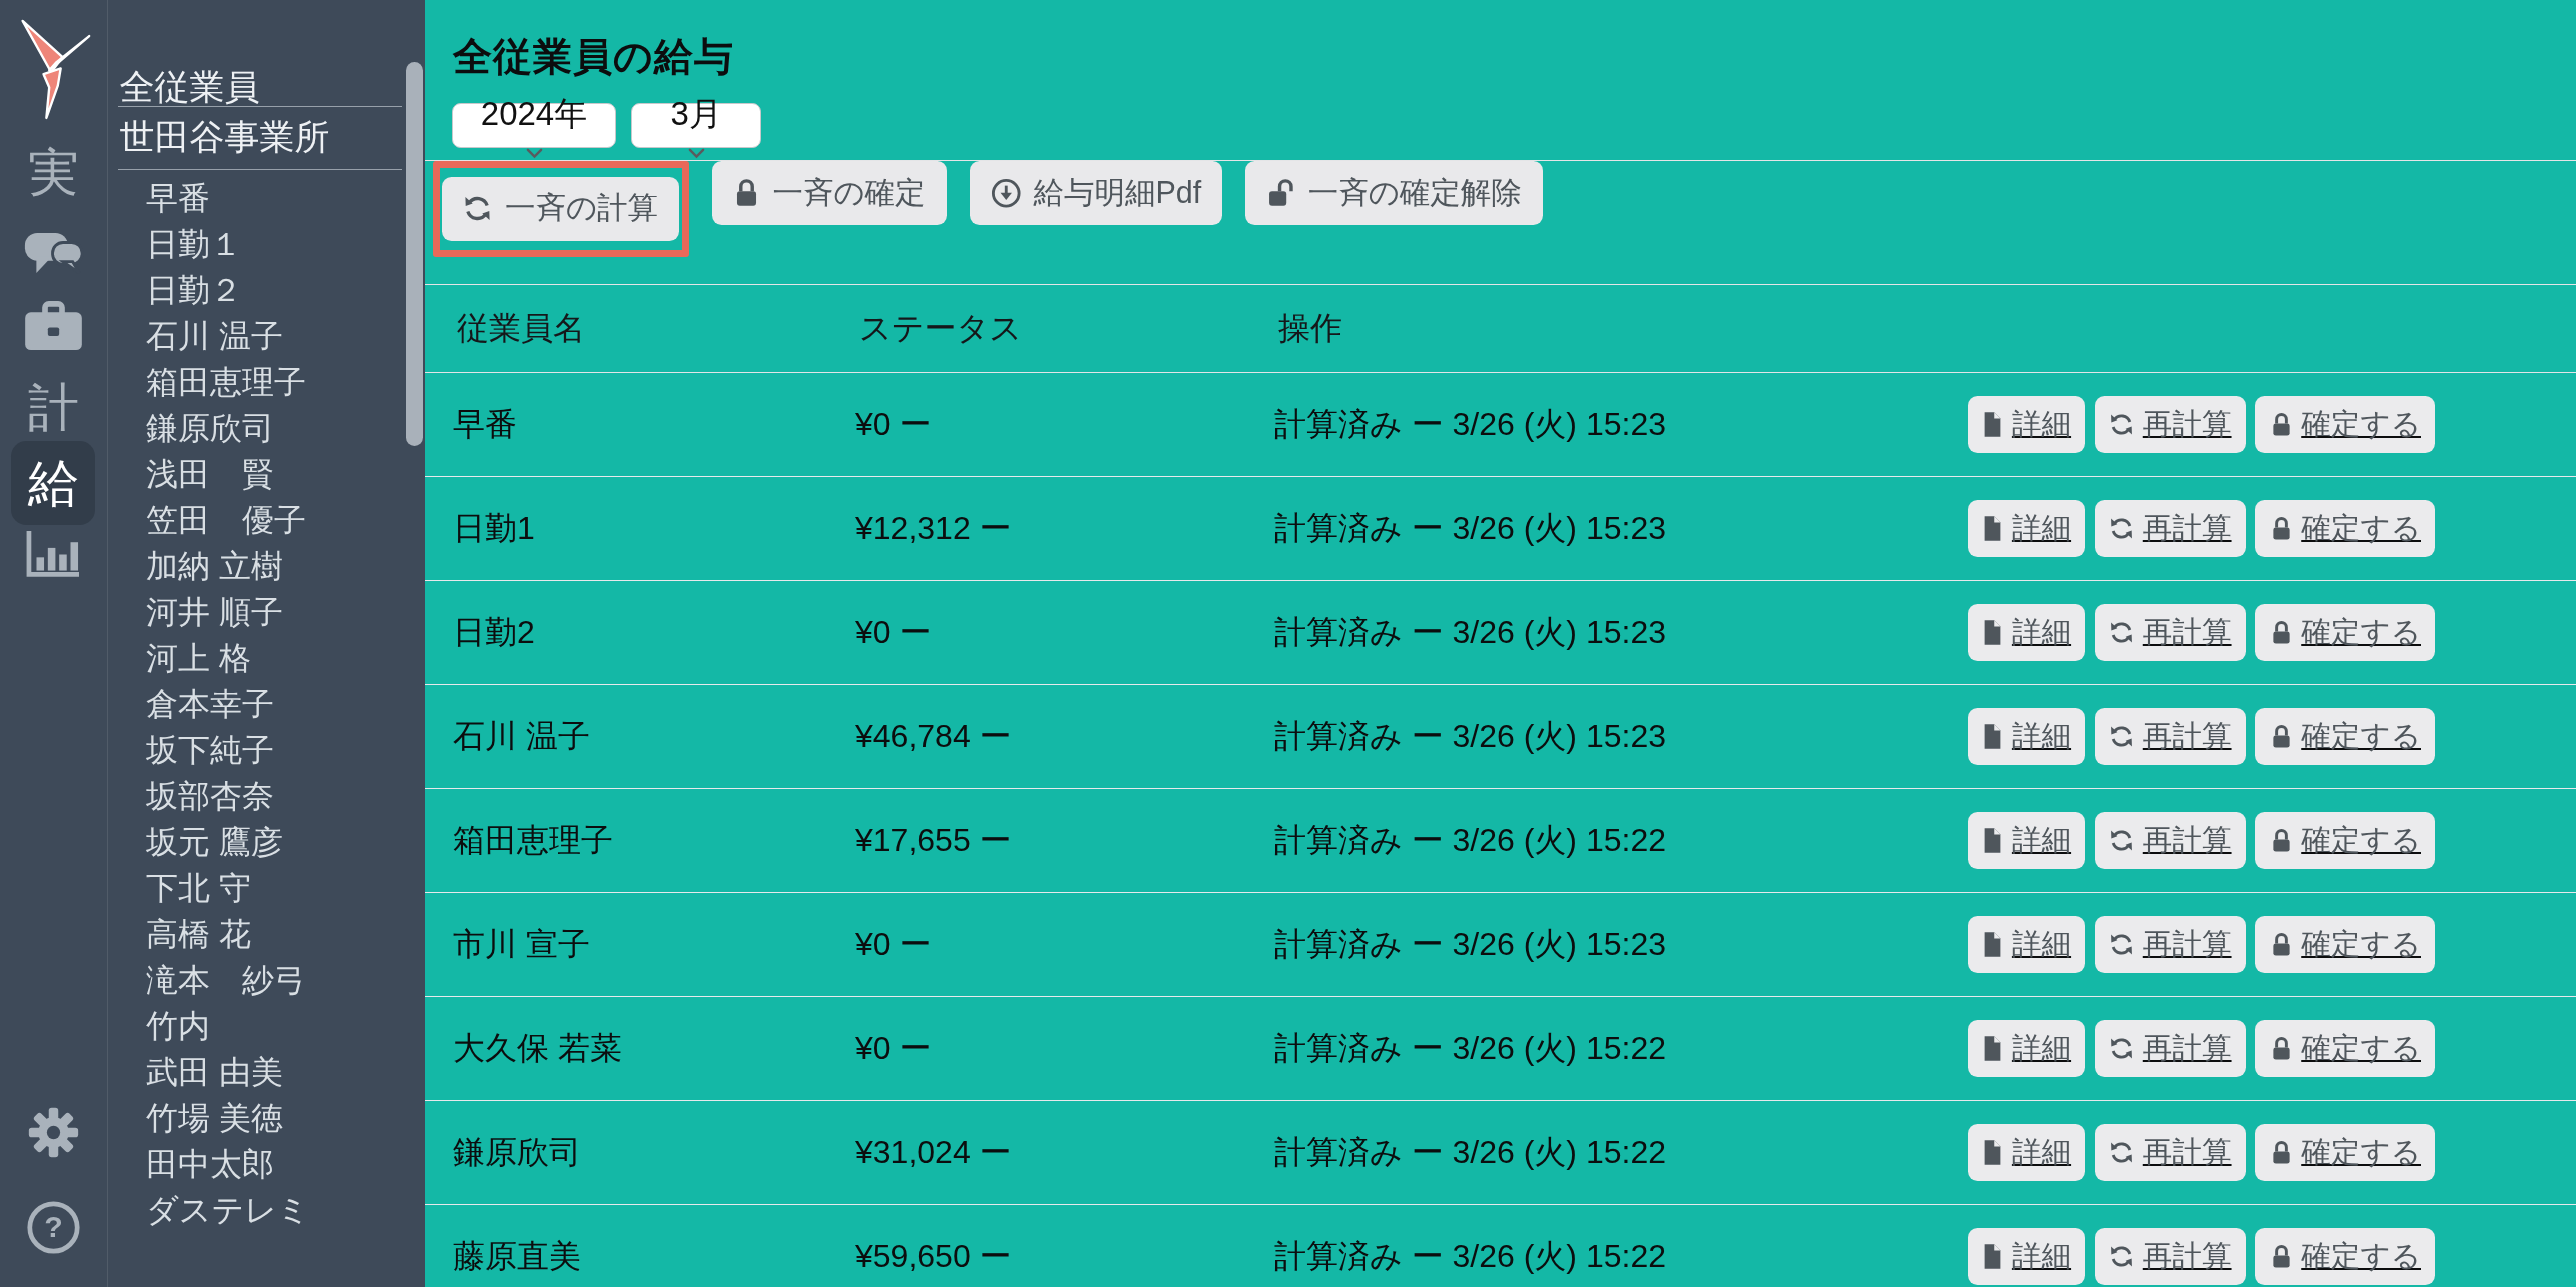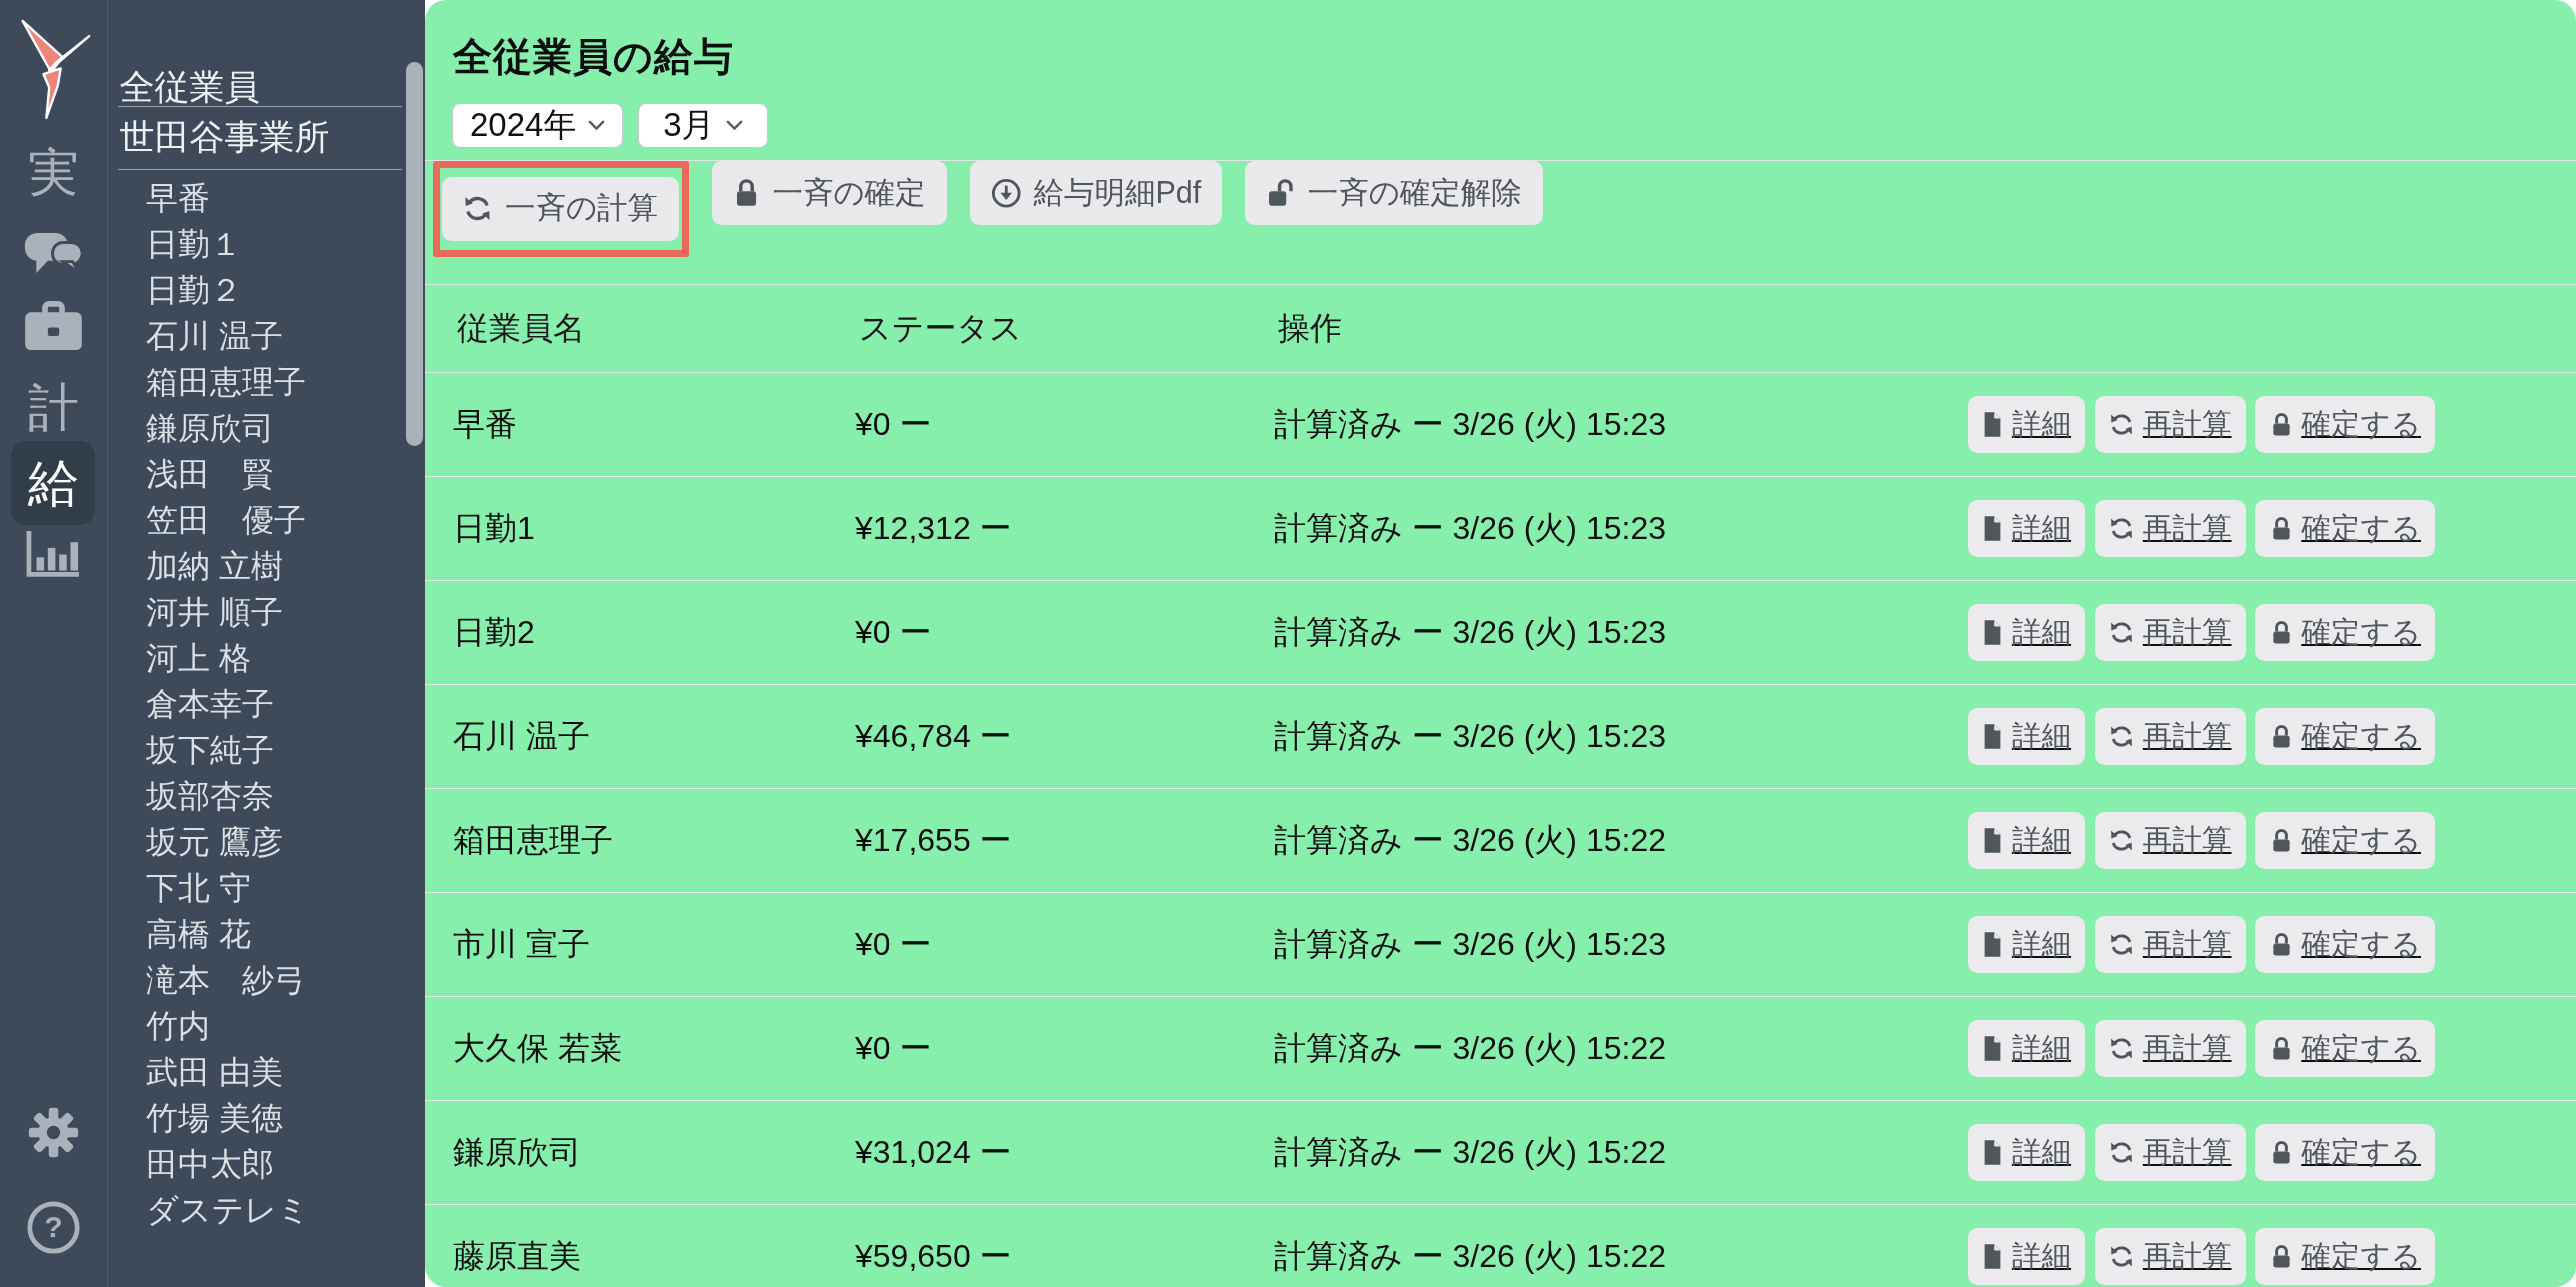--- a/index.html
+++ b/index.html
@@ -27,27 +27,27 @@
   .sg1 .sg-label { margin-top:68px; }
   .sg2 .sg-label { margin-top:11.4px; }
   .sg2 .sg-divider { margin-top:12.4px; }
   .side-list { list-style:none; padding-top:4.8px; }
   .side-item { height:46px; line-height:46px; padding-left:38px; font-size:32px;
                color:#d9dfe4; white-space:nowrap; cursor:pointer; }
   .scroll-thumb { position:absolute; top:62px; right:1.9px; width:17px; height:384px;
                   border-radius:8.6px; background:#a9b1ba; }
 
   
-  .main { flex:1 1 auto; min-width:0; background:#86efac; color:#0c0d0e;border-radius:21px; }
+  .main { flex:1 1 auto; min-width:0; background:#14b8a6; color:#0c0d0e; }
   h1.page-title { margin:32px 0 0 28px; font-size:39px; line-height:50px; font-weight:bold;
                   letter-spacing:1px; }
   .filters { display:flex; gap:15.3px; margin:21px 0 0 27px; }
   .select { display:inline-flex; align-items:center; justify-content:center; gap:11.4px;
             height:45px; border:1.9px solid #c7c8cb; border-radius:8.6px; background:#fff;
-            font-size:33px; color:#111; padding:8px 17px; cursor:pointer; }
+            font-size:33px; color:#111; padding:8px 17px; cursor:pointer;flex-direction:column; }
   .select.year { min-width:164px; }
   .select.month { min-width:130px; }
   .hr1 { margin-top:12.4px; border-top:1.9px solid #e4e5e7; }
 
   .toolbar { display:flex; align-items:flex-start; gap:23px; height:124px; padding-left:7.6px;
              border-bottom:1.9px solid #e4e5e7; }
   .btn { display:inline-flex; align-items:center; justify-content:center; gap:12.4px;
          height:64px; padding:0 21px; border:none; border-radius:9.5px; background:#e9e9eb;
          color:#4f565c; font-size:30.5px; font-family:inherit; cursor:pointer; white-space:nowrap; }
   .annotation { display:inline-flex; border:7.6px solid #e9695a; border-radius:2.9px; padding:8.6px 2.9px; }

